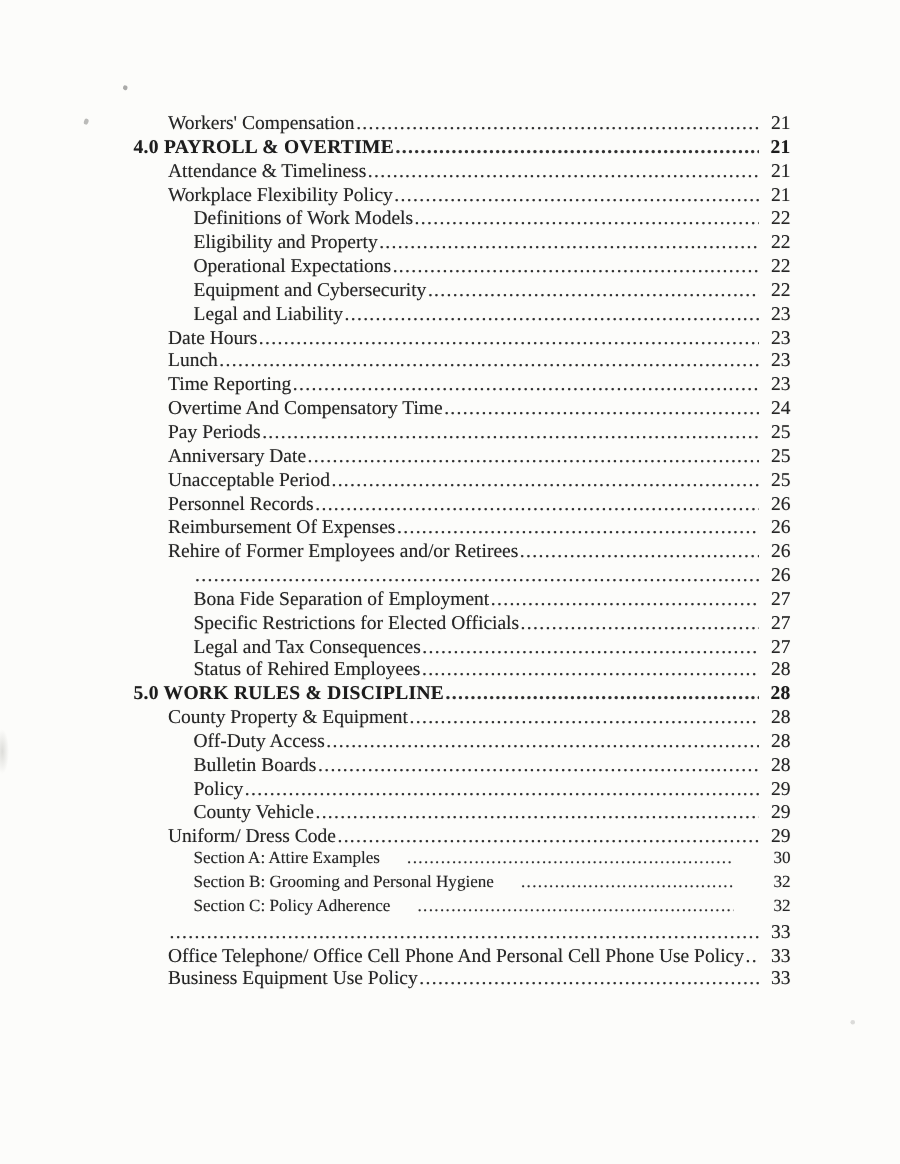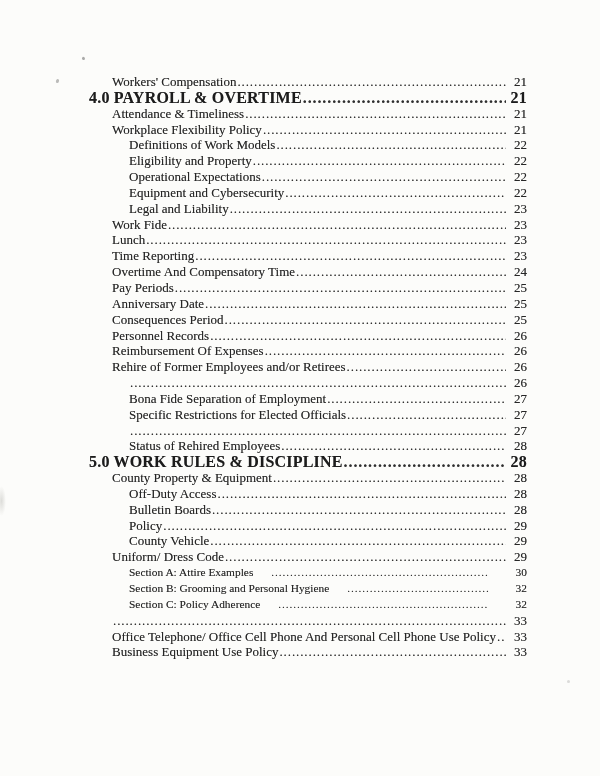--- a/index.html
+++ b/index.html
@@ -29,21 +29,21 @@
     font-size: 13px;
     line-height: 15.85px;
     color: #262626;
     white-space: nowrap;
     text-shadow: 0 0 0.5px rgba(40,40,40,0.45);
   }
   .row.lvl1 { padding-left: 23px; }
   .row.lvl2 { padding-left: 40px; align-items: flex-end; }
   .row.bold {
     font-weight: bold;
-    font-size: 16px;
+    font-size: 13px;
     letter-spacing: 0.2px;
     color: #1c1c1c;
   }
   .row.small { font-size: 11.4px; gap: 17px; }
   .title { flex: 0 0 auto; }
   .dots {
     flex: 1 1 auto;
     overflow: hidden;
     margin-left: 1px;
     margin-right: 3px;
@@ -121,21 +121,21 @@
         <span class="title">Equipment and Cybersecurity</span>
         <span class="dots"></span>
         <span class="page">22</span>
       </div>
       <div class="row lvl2">
         <span class="title">Legal and Liability</span>
         <span class="dots"></span>
         <span class="page">23</span>
       </div>
       <div class="row lvl1">
-        <span class="title">Work Fide</span>
+        <span class="title">Date Hours</span>
         <span class="dots"></span>
         <span class="page">23</span>
       </div>
       <div class="row lvl1">
         <span class="title">Lunch</span>
         <span class="dots"></span>
         <span class="page">23</span>
       </div>
       <div class="row lvl1">
         <span class="title">Time Reporting</span>
@@ -151,21 +151,21 @@
         <span class="title">Pay Periods</span>
         <span class="dots"></span>
         <span class="page">25</span>
       </div>
       <div class="row lvl1">
         <span class="title">Anniversary Date</span>
         <span class="dots"></span>
         <span class="page">25</span>
       </div>
       <div class="row lvl1">
-        <span class="title">Consequences Period</span>
+        <span class="title">Unacceptable Period</span>
         <span class="dots"></span>
         <span class="page">25</span>
       </div>
       <div class="row lvl1">
         <span class="title">Personnel Records</span>
         <span class="dots"></span>
         <span class="page">26</span>
       </div>
       <div class="row lvl1">
         <span class="title">Reimbursement Of Expenses</span>
@@ -185,20 +185,21 @@
         <span class="title">Bona Fide Separation of Employment</span>
         <span class="dots"></span>
         <span class="page">27</span>
       </div>
       <div class="row lvl2">
         <span class="title">Specific Restrictions for Elected Officials</span>
         <span class="dots"></span>
         <span class="page">27</span>
       </div>
       <div class="row lvl2">
+        <span class="title">Legal and Tax Consequences</span>
         <span class="dots"></span>
         <span class="page">27</span>
       </div>
       <div class="row lvl2">
         <span class="title">Status of Rehired Employees</span>
         <span class="dots"></span>
         <span class="page">28</span>
       </div>
       <div class="row lvl0 bold">
         <span class="title">5.0 WORK RULES &amp; DISCIPLINE</span>

